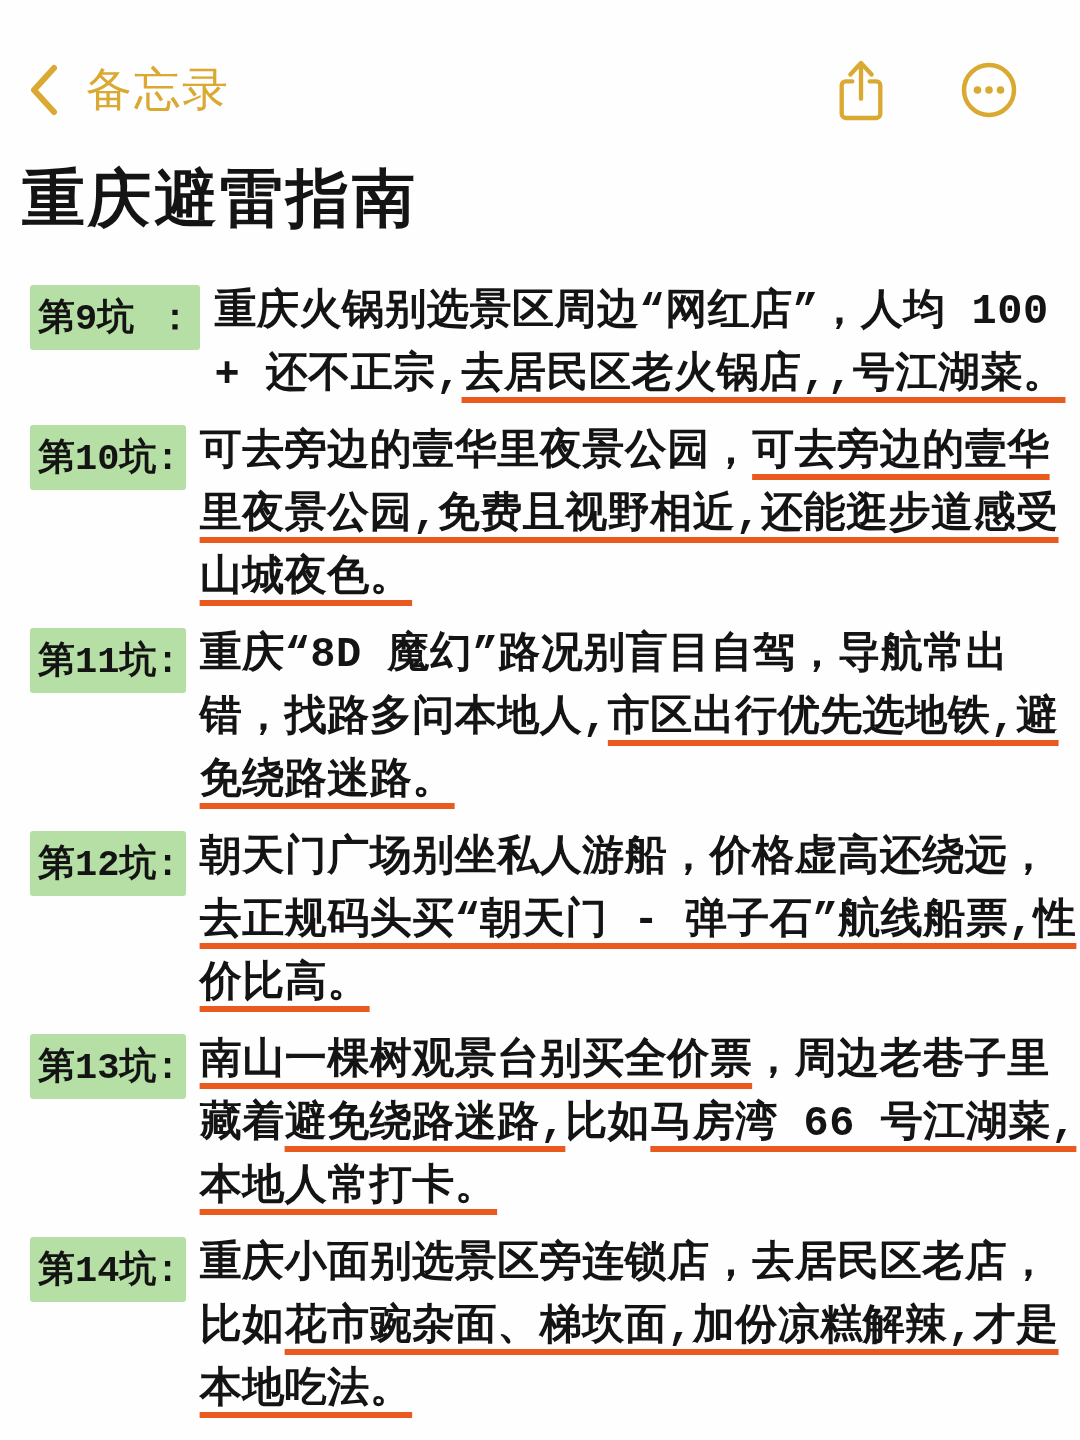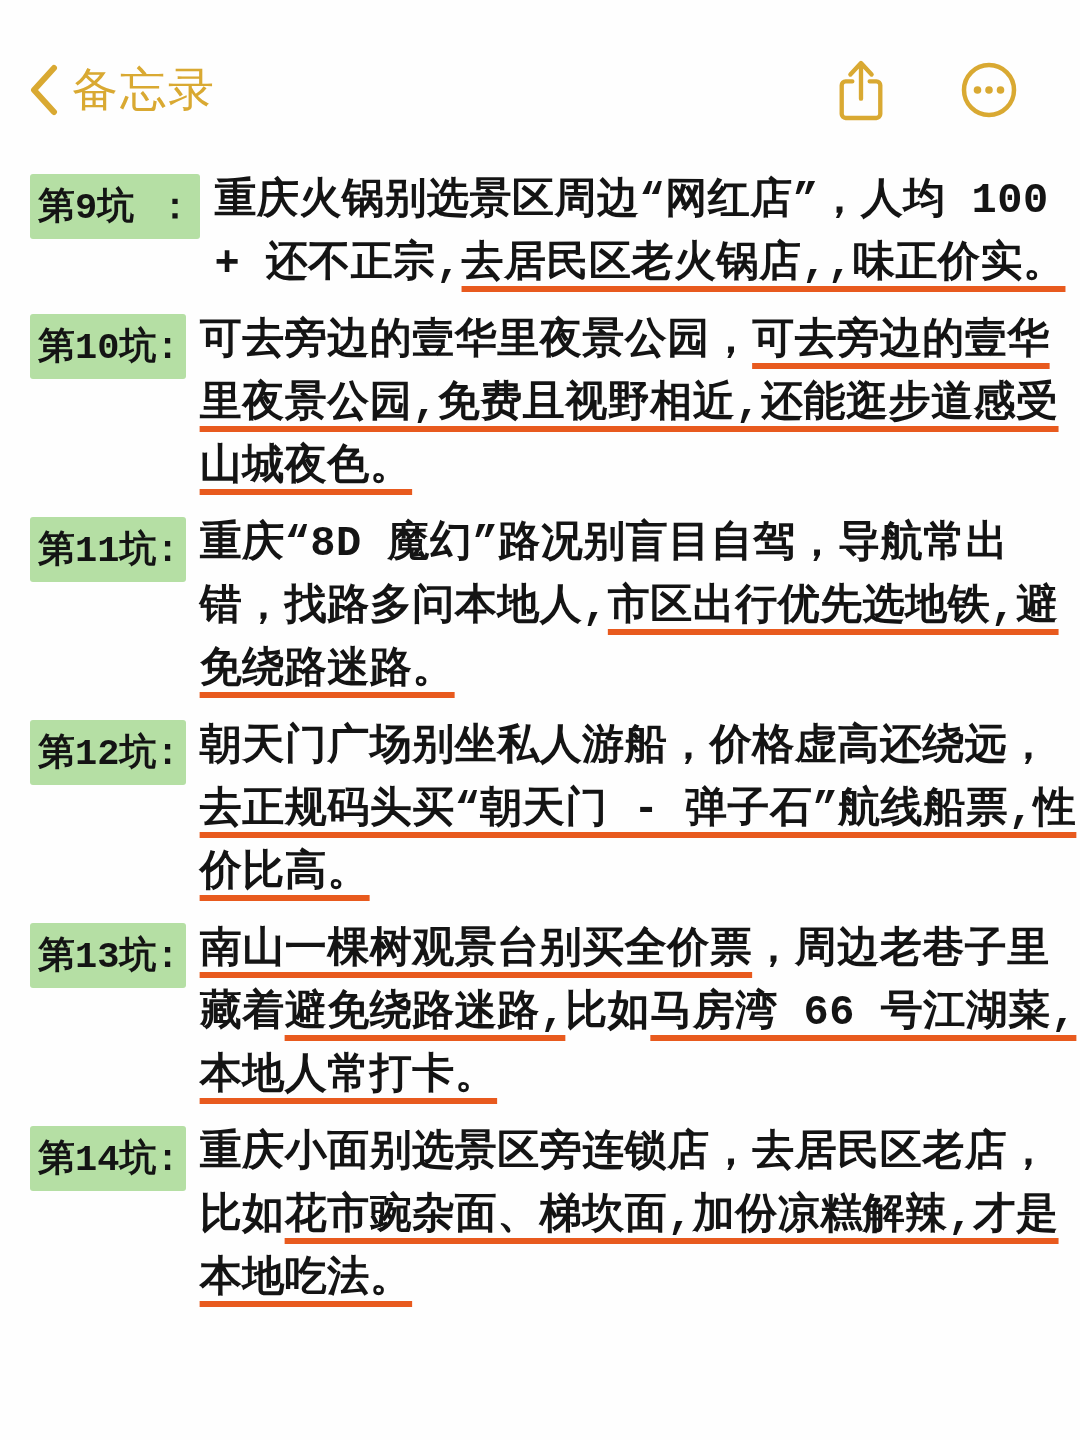--- a/index.html
+++ b/index.html
@@ -21,21 +21,21 @@
   
   .navbar {
     display: flex;
     align-items: center;
     justify-content: space-between;
     padding: 58px 62px 0 28px;
   }
   .back-btn {
     display: flex;
     align-items: center;
-    gap: 14px;
+    gap: 28px;
     background: none;
     border: none;
     padding: 0;
     cursor: pointer;
     color: var(--gold);
     font-family: Liberation Serif, serif;
   }
   .back-label {
     font-size: 46px;
     font-weight: 500;
@@ -130,25 +130,26 @@
             <circle cx="29" cy="29" r="25" fill="none" stroke="currentColor" stroke-width="4.5"></circle>
             <circle cx="17.5" cy="29" r="3.8" fill="currentColor"></circle>
             <circle cx="29" cy="29" r="3.8" fill="currentColor"></circle>
             <circle cx="40.5" cy="29" r="3.8" fill="currentColor"></circle>
           </svg>
         </span>
       </button>
     </div>
   </div>
 
+  <h1 class="note-title">重庆避雷指南</h1>
 
   <div class="items" id="note-items">
       <div class="item">
         <span class="pit-label">第9坑 ：</span>
-        <div class="pit-text"><span class="seg">重庆火锅别选景区周边“网红店”，人均 100 + 还不正宗,</span><span class="seg u">去居民区老火锅店,,味正价实。</span></div>
+        <div class="pit-text"><span class="seg">重庆火锅别选景区周边“网红店”，人均 100 + 还不正宗,</span><span class="seg u">去居民区老火锅店,,号江湖菜。</span></div>
       </div>
       <div class="item">
         <span class="pit-label">第10坑:</span>
         <div class="pit-text"><span class="seg">可去旁边的壹华里夜景公园，</span><span class="seg u">可去旁边的壹华里夜景公园,免费且视野相近,还能逛步道感受山城夜色。</span></div>
       </div>
       <div class="item">
         <span class="pit-label">第11坑:</span>
         <div class="pit-text"><span class="seg">重庆“8D 魔幻”路况别盲目自驾，导航常出错，找路多问本地人,</span><span class="seg u">市区出行优先选地铁,避免绕路迷路。</span></div>
       </div>
       <div class="item">

